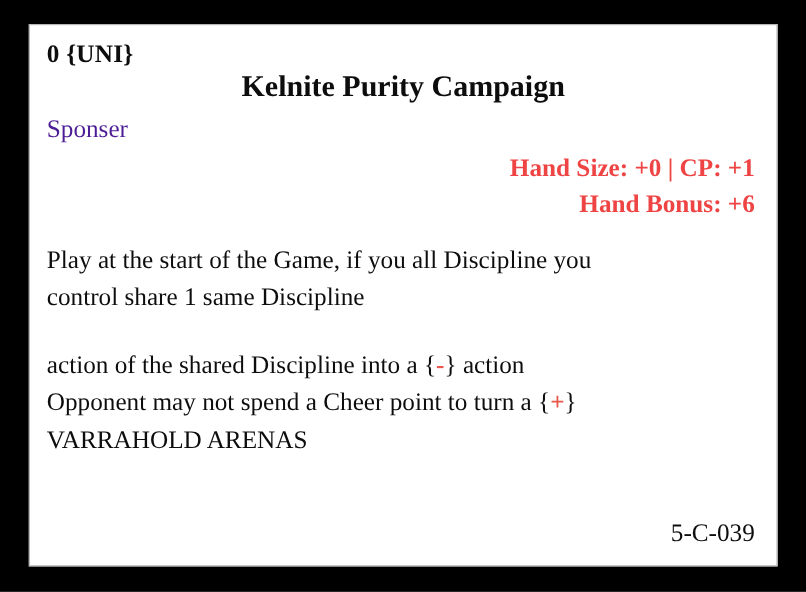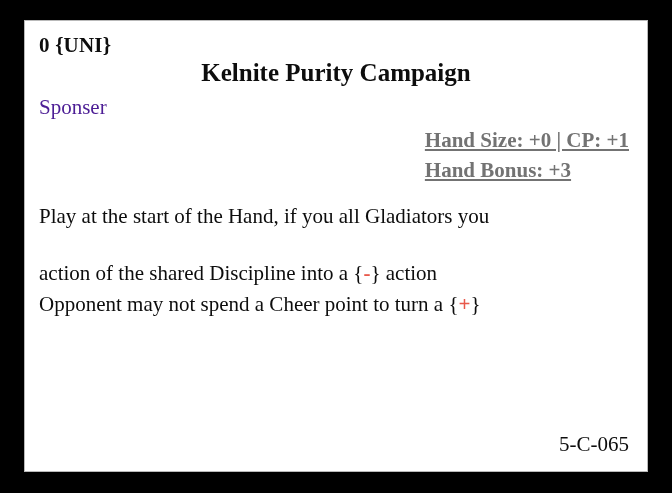--- a/index.html
+++ b/index.html
@@ -62,26 +62,25 @@
     position: absolute;
     left: 14px;
     top: 74px;
     font-size: 21px;
     color: #4c1d95;
   }
   #stats-block {
     position: absolute;
     right: 18px;
     top: 104px;
-    text-align: left;
+    text-align: right;
     font-size: 21px;
     font-weight: bold;
-    color: #737373;
+    color: #ef4444;
     line-height: 30px;
-    text-decoration: underline;
   }
   .stat-row {
     display: block;
     white-space: nowrap;
   }
   #rules-block {
     position: absolute;
     left: 14px;
     right: 18px;
     top: 180px;
@@ -120,33 +119,35 @@
     <div class="card-inner">
 
       <div id="cost-line">0 {UNI}</div>
 
       <div id="card-title">Kelnite Purity Campaign</div>
 
       <div id="card-type">Sponser</div>
 
       <div id="stats-block">
         <span class="stat-row">Hand Size: +0 | CP: +1</span>
-        <span class="stat-row">Hand Bonus: +3</span>
+        <span class="stat-row">Hand Bonus: +6</span>
       </div>
 
       <div id="rules-block">
 
         <p class="rules-para">
-          <span class="rules-line">Play at the start of the Hand, if you all Gladiators you</span>
+          <span class="rules-line">Play at the start of the Game, if you all Discipline you</span>
+          <span class="rules-line">control share 1 same Discipline</span>
         </p>
 
         <p class="rules-para">
           <span class="rules-line"><span>action of the shared Discipline into a {</span><span class="minus-sym">-</span><span>} action</span></span>
           <span class="rules-line"><span>Opponent may not spend a Cheer point to turn a {</span><span class="plus-sym">+</span><span>}</span></span>
+          <span class="rules-line">VARRAHOLD ARENAS</span>
         </p>
 
       </div>
 
-      <div id="card-code">5-C-065</div>
+      <div id="card-code">5-C-039</div>
 
     </div>
   </div>
 </div>
 
 </body></html>

